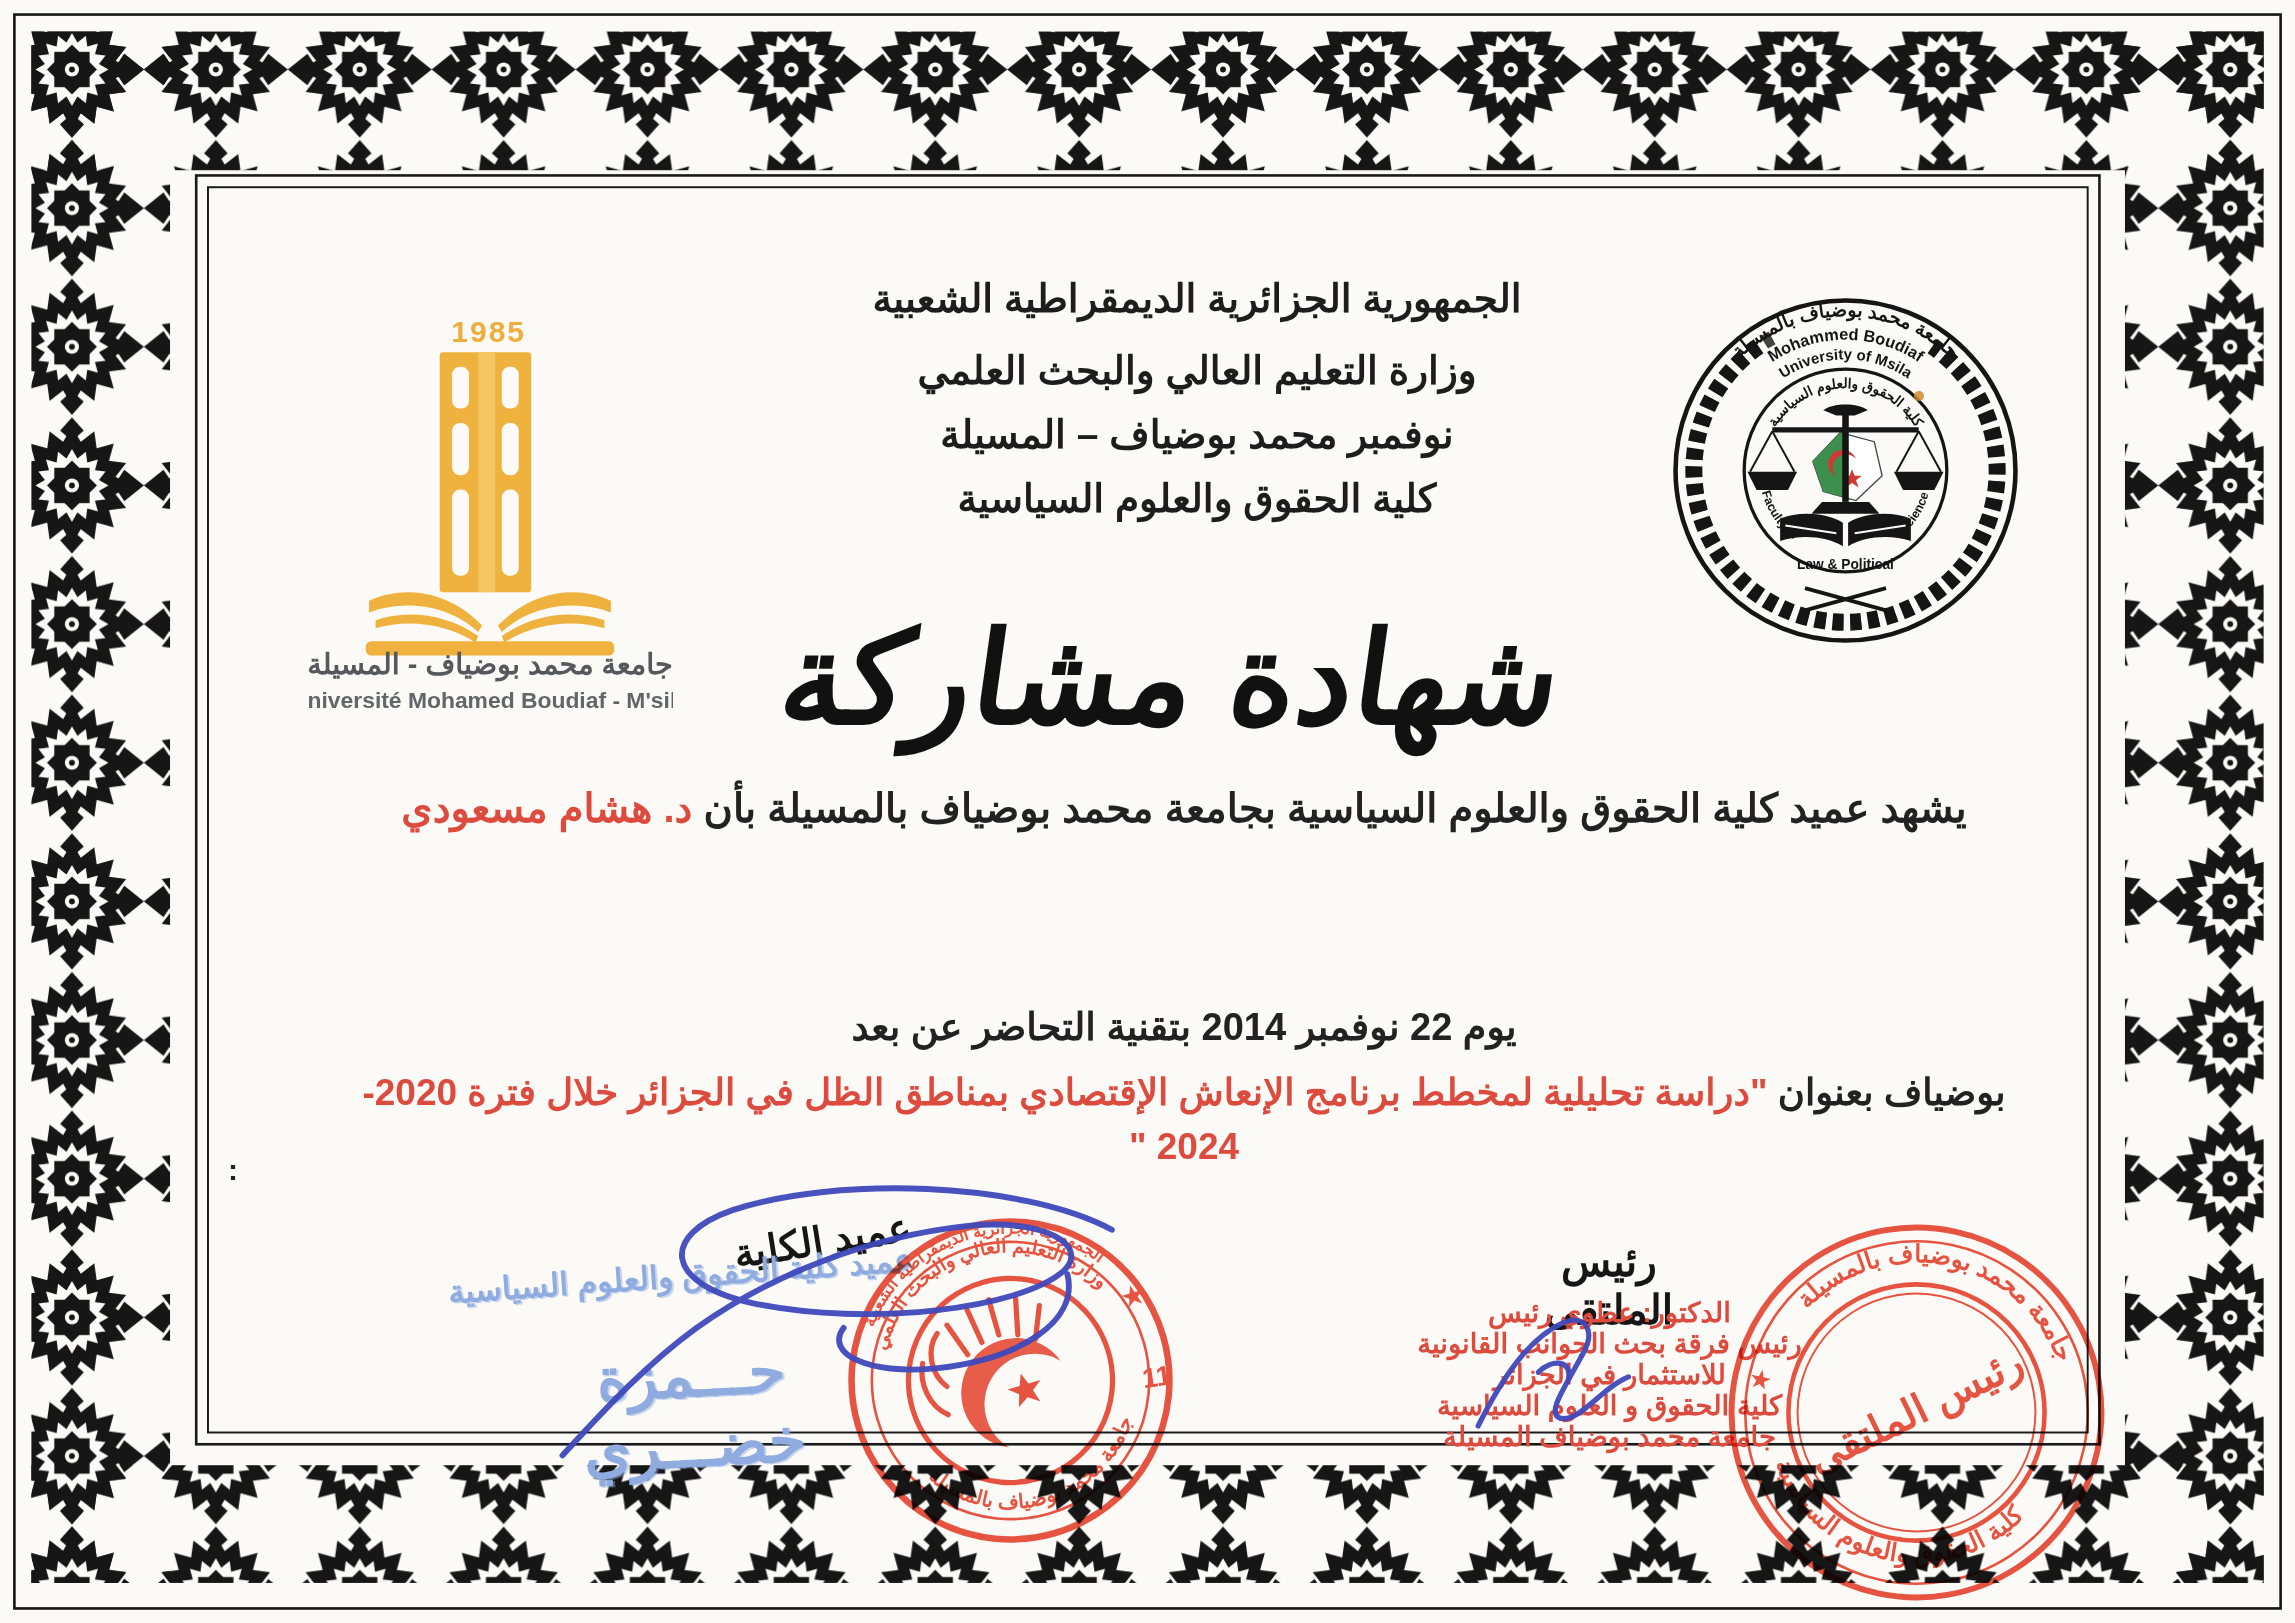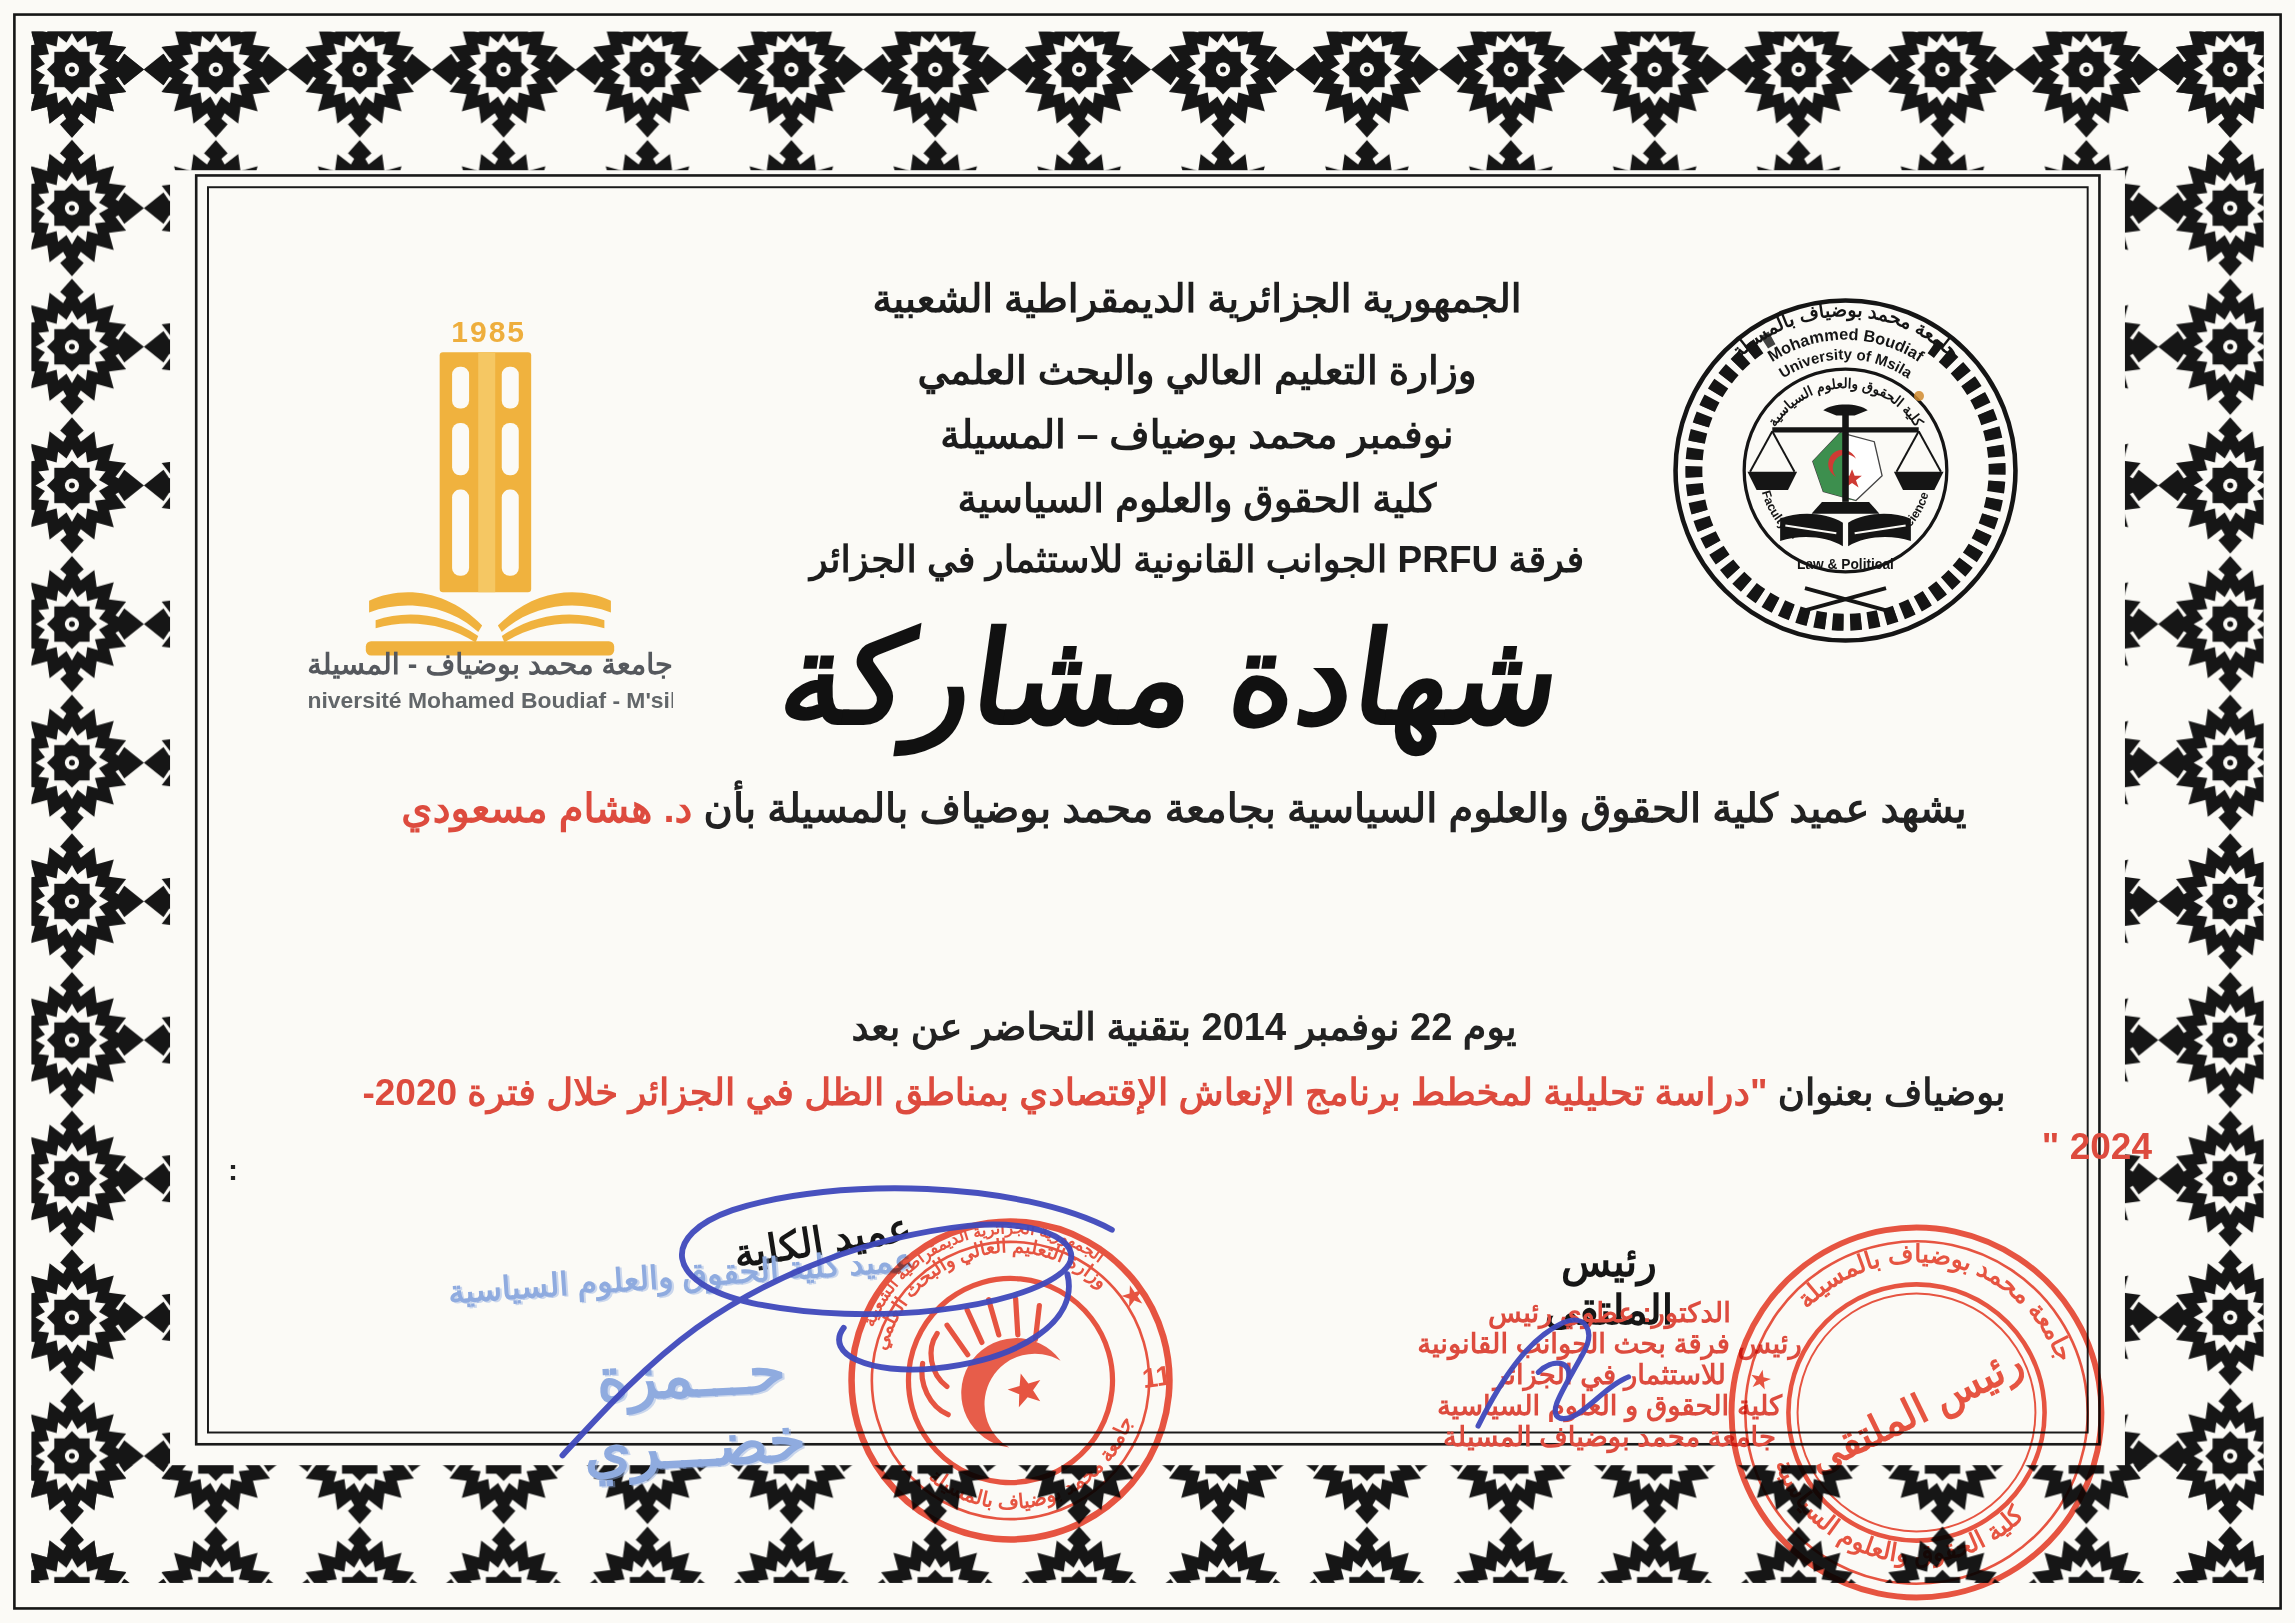--- a/index.html
+++ b/index.html
@@ -25,21 +25,21 @@
   }
   .cert-title{
     position:absolute;left:746px;width:850px;top:602px;text-align:center;direction:rtl;
     font-weight:700;font-size:128px;line-height:1.2;color:#111;
     transform:skewX(-8deg);
   }
   .body-line{
     position:absolute;left:216px;width:1936px;text-align:center;direction:rtl;
     font-weight:700;font-size:40px;color:#222;line-height:1.15;
   }
-  .red-seg{color:var(--accent-red);text-align:right;}
+  .red-seg{color:var(--accent-red);}
   .footer-title{position:absolute;font-weight:700;color:#161616;direction:rtl;}
   .stamp-text-blue{
     position:absolute;direction:rtl;font-weight:700;color:var(--stamp-blue);
     text-shadow:2px 1.3px 0 rgba(143,171,223,0.45);
   }
   .red-block{
     position:absolute;left:1387px;top:1297px;width:445px;text-align:center;direction:rtl;
     font-weight:700;font-size:27.5px;line-height:31px;color:var(--accent-red);
   }
   .stamp-svg{position:absolute;mix-blend-mode:multiply;opacity:.9;}
@@ -166,21 +166,20 @@
       <line x1="-62" y1="180" x2="62" y2="214"></line>
       <line x1="-62" y1="214" x2="62" y2="180"></line>
     </g>
   </svg>
   <div class="orange-dot"></div>
 
   <div class="header-line" style="top:278px">الجمهورية الجزائرية الديمقراطية الشعبية</div>
   <div class="header-line" style="top:350px">وزارة التعليم العالي والبحث العلمي</div>
   <div class="header-line" style="top:414px">نوفمبر محمد بوضياف – المسيلة</div>
   <div class="header-line" style="top:478px">كلية الحقوق والعلوم السياسية</div>
-  <div class="header-line" style="top:540px;font-size:37px">فرقة PRFU الجوانب القانونية للاستثمار في الجزائر</div>
 
   <div class="cert-title">شهادة مشاركة</div>
 
   <div class="body-line" style="top:785px"><span>يشهد عميد كلية الحقوق والعلوم السياسية بجامعة محمد بوضياف بالمسيلة بأن </span><span class="red-seg">د. هشام مسعودي</span></div>
   <div class="body-line" style="top:1006px;font-size:38px">يوم 22 نوفمبر 2014 بتقنية التحاضر عن بعد</div>
   <div class="body-line" style="top:1072px;font-size:37px"><span>بوضياف بعنوان </span><span class="red-seg">"دراسة تحليلية لمخطط برنامج الإنعاش الإقتصادي بمناطق الظل في الجزائر خلال فترة 2020-</span></div>
   <div class="body-line red-seg" style="top:1126px;font-size:37px"><span dir="ltr">" 2024</span></div>
 
   <div class="margin-mark">:</div>
 

